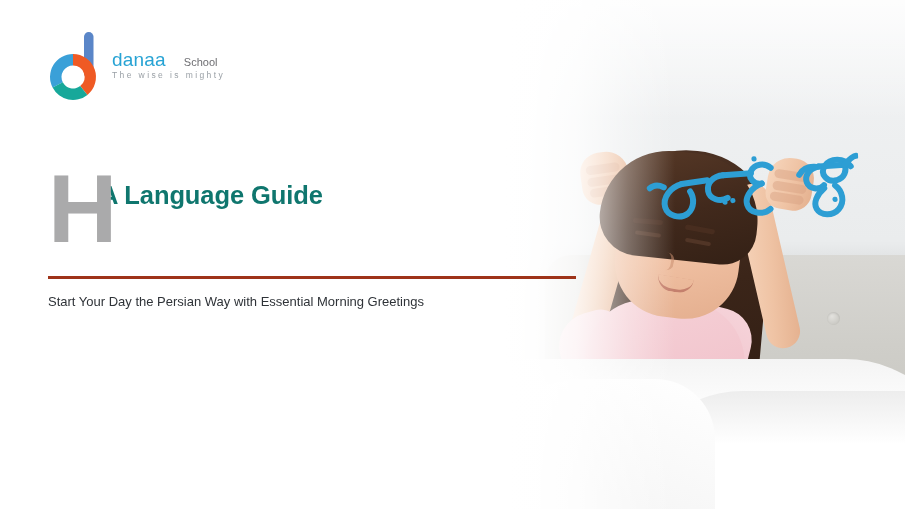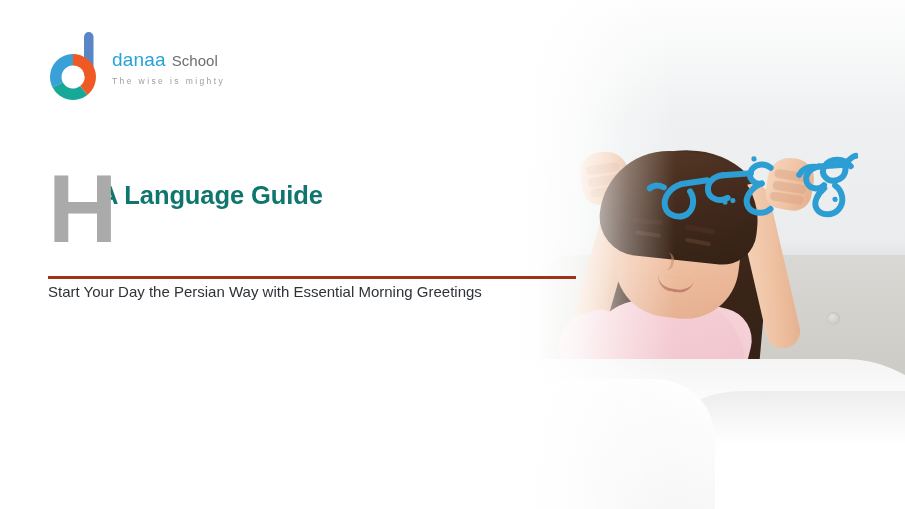--- a/index.html
+++ b/index.html
@@ -298,28 +298,28 @@
   }
   .logo-brand {
     font-size: 19px;
     letter-spacing: 0.2px;
     color: #27a3d4;
     font-weight: 400;
     line-height: 1;
     display: inline-block;
   }
   .logo-sub {
-    font-size: 15px;
+    font-size: 11px;
     color: #6e6e72;
     font-weight: 400;
-    margin-left: 6px;
+    margin-left: 18px;
     display: inline-block;
   }
   .logo-tag {
-    margin-top: 6px;
+    margin-top: 0;
     font-size: 8.5px;
     letter-spacing: 2.4px;
     color: #9aa0a6;
     white-space: nowrap;
   }
 
   
   #headline {
     position: absolute;
     left: 48px;
@@ -358,23 +358,23 @@
     position: absolute;
     left: 48px;
     top: 276px;
     width: 528px;
     height: 3px;
     background: #9e3319;
   }
   #subtitle {
     position: absolute;
     left: 48px;
-    top: 280px;
+    top: 292px;
     width: 520px;
-    font-size: 15px;
+    font-size: 13px;
     color: #2f3338;
     line-height: 1.55;
     text-align: justify;
     text-align-last: left;
   }
 
   
   #farsi {
     position: absolute;
     left: 620px;

